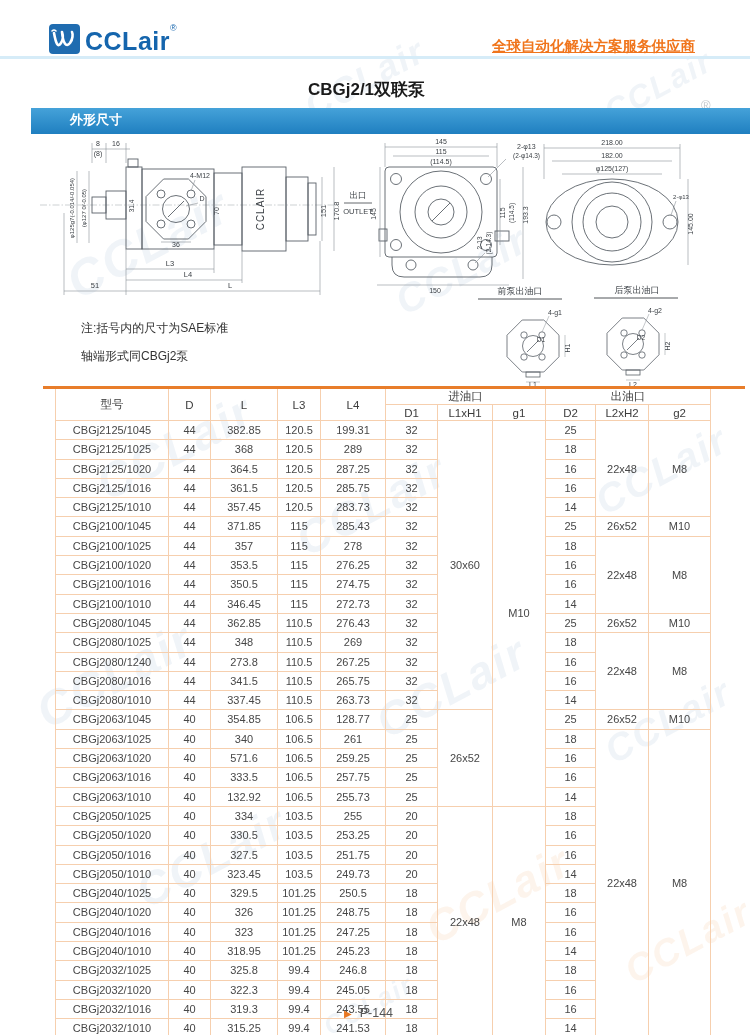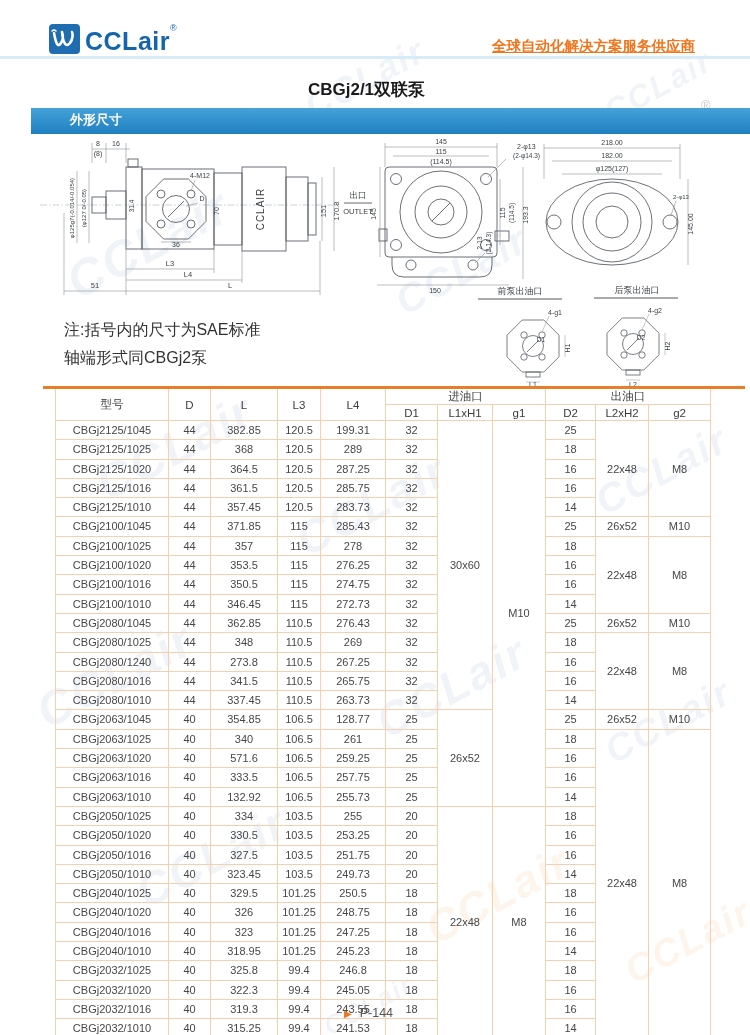--- a/index.html
+++ b/index.html
@@ -18,21 +18,21 @@
           color:#f0751c;z-index:3;text-decoration:underline;}
   .blue-rule{position:absolute;left:0;top:56px;width:750px;height:3px;background:#d6ecf8;z-index:2;}
   .doc-title{position:absolute;left:0;top:78px;width:733px;text-align:center;
              font-size:17px;font-weight:bold;color:#1a1a1a;z-index:3;}
   .section-bar{position:absolute;left:31px;top:108px;width:712px;height:26px;
                background:linear-gradient(180deg,#45a2d9,#1f7fc0);z-index:3;padding-left:21px;}
   .section-bar span{display:block;padding:3px 0 0 18px;font-size:13px;font-weight:bold;color:#ffffff;}
   
   .drawing-main{position:absolute;left:30px;top:133px;z-index:2;}
   .drawing-flanges{position:absolute;left:493px;top:306px;z-index:2;}
-  .note-line{position:absolute;left:64px;font-size:16px;color:#333;z-index:3;}
+  .note-line{position:absolute;left:81px;font-size:12px;color:#333;z-index:3;}
   
   .table-top-rule{position:absolute;left:43px;top:386px;width:702px;height:3px;background:#e87d2a;z-index:4;}
   .spec-wrap{position:absolute;left:55px;top:389px;width:655px;z-index:3;
              border-bottom:3px solid #e87d2a;}
   table.spec{border-collapse:collapse;table-layout:fixed;width:655px;
              font-size:11px;color:#474747;}
   table.spec td{border-right:1px solid #f6cfae;border-bottom:1px solid #f6cfae;
                 text-align:center;vertical-align:middle;padding:0;overflow:hidden;
                 background:transparent;}
   table.spec{border-left:1px solid #f6cfae;}

